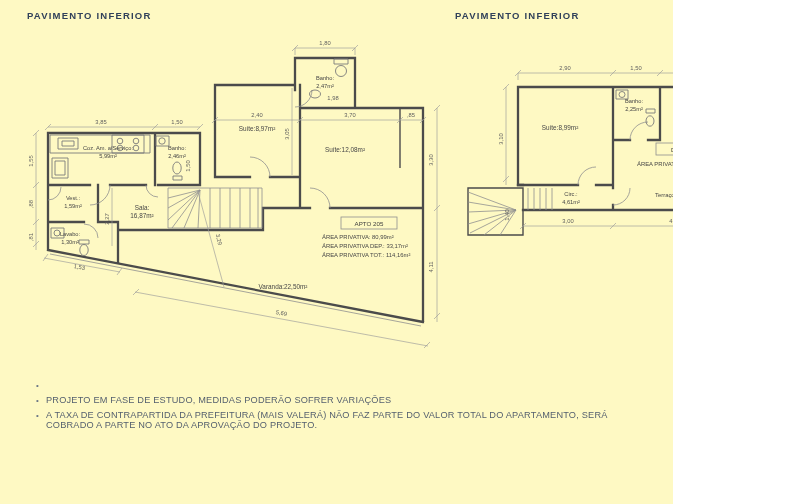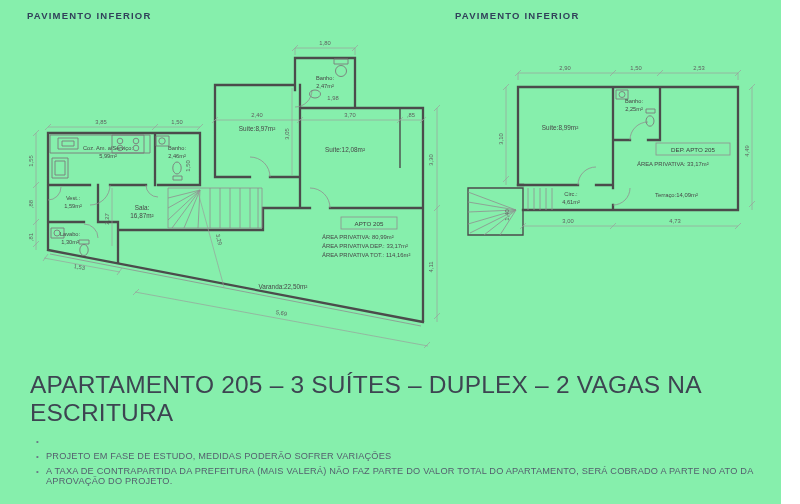--- a/index.html
+++ b/index.html
@@ -1,16 +1,16 @@
 <!DOCTYPE html>
 <html><head>
 <meta charset="utf-8">
 <style>
   html,body{margin:0;padding:0;background:#fff;}
-  .stage{position:relative;width:781px;height:504px;background:#86efac;overflow:hidden;
+  .stage{position:relative;width:673px;height:504px;background:#fef9c3;overflow:hidden;
          font-family:"Liberation Sans",sans-serif;}
   .plan-title{position:absolute;top:10px;font-size:9.5px;font-weight:700;letter-spacing:1.2px;
               color:#31415a;}
   #t-inf{left:27px;} #t-sup{left:455px;}
   svg{position:absolute;left:0;top:0;}
   svg text{font-family:"Liberation Sans",sans-serif;}
   .wall{fill:none;stroke:#4b4b4b;stroke-width:2.3;stroke-linecap:square;}
   .wallt{fill:none;stroke:#4b4b4b;stroke-width:1.4;}
   .inner{fill:none;stroke:#8f8f8f;stroke-width:0.8;}
   .fix{fill:none;stroke:#7a7a7a;stroke-width:0.9;}
@@ -179,21 +179,20 @@
       <text class="rms" x="571" y="204">4,61m²</text>
       <text class="rml" x="655" y="197">Terraço:14,09m²</text>
 
       <rect class="inner" x="656" y="143" width="74" height="12"></rect>
       <text class="bx" x="693" y="152">DEP. APTO 205</text>
       <text class="rml" x="637" y="166">ÁREA PRIVATIVA: 33,17m²</text>
     </g>
   </svg>
 
   <div class="details">
-    <h1>APARTAMENTO 205 – 3 SUÍTES – DUPLEX – 2 VAGAS NA ESCRITURA</h1>
     <ul>
       <li>
           <span class="mark">•</span>
         </li>
       <li>
           <span class="mark">•</span>
           <span>PROJETO EM FASE DE ESTUDO, MEDIDAS PODERÃO SOFRER VARIAÇÕES</span>
         </li>
       <li>
           <span class="mark">•</span>

